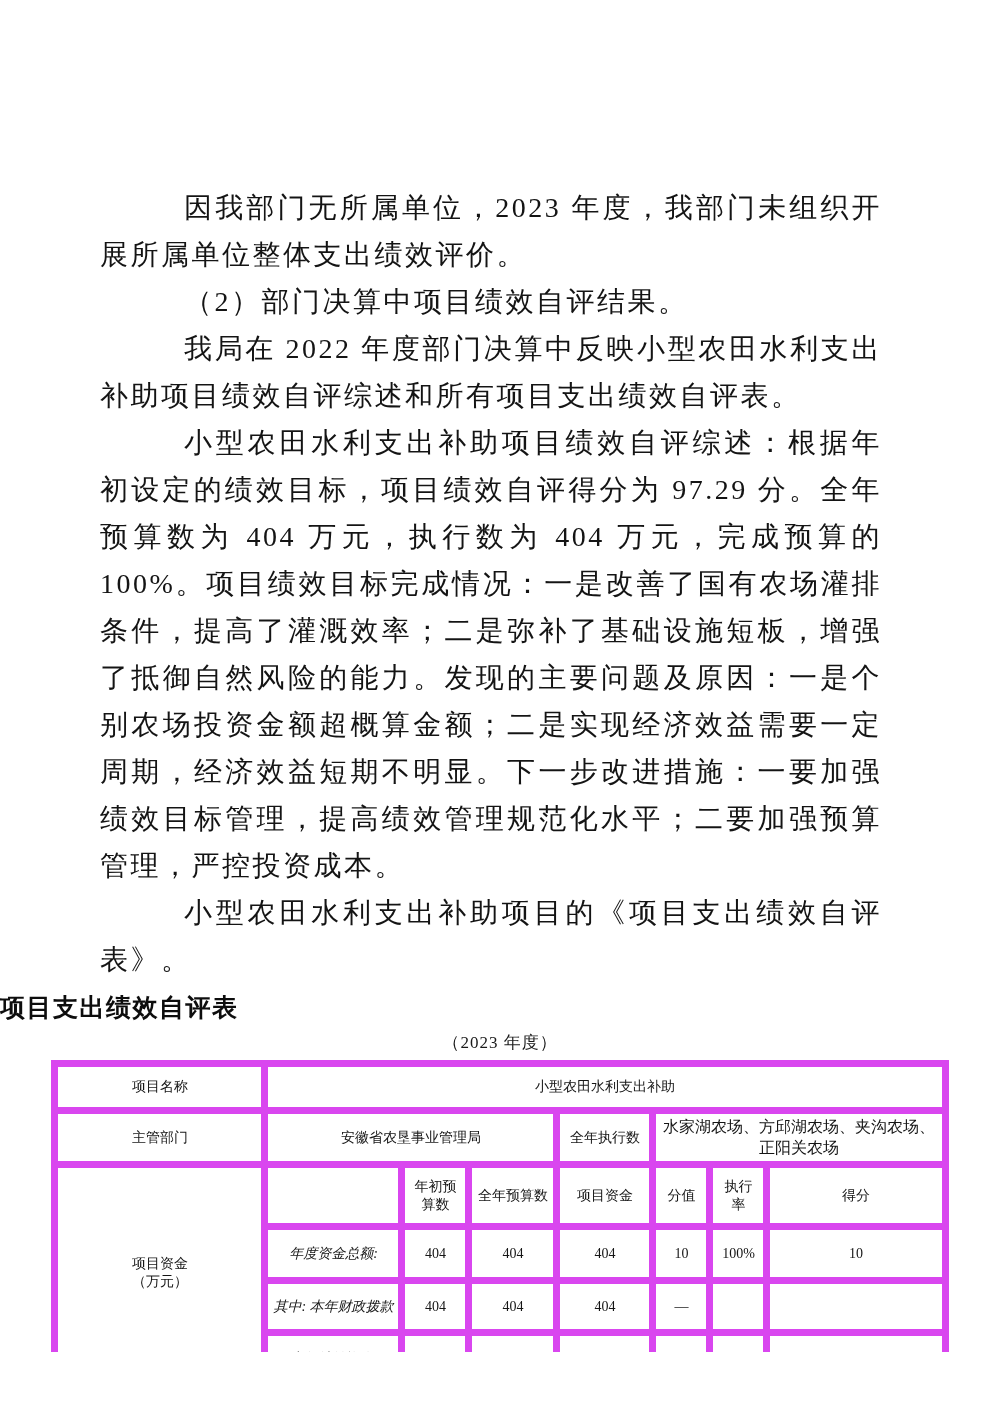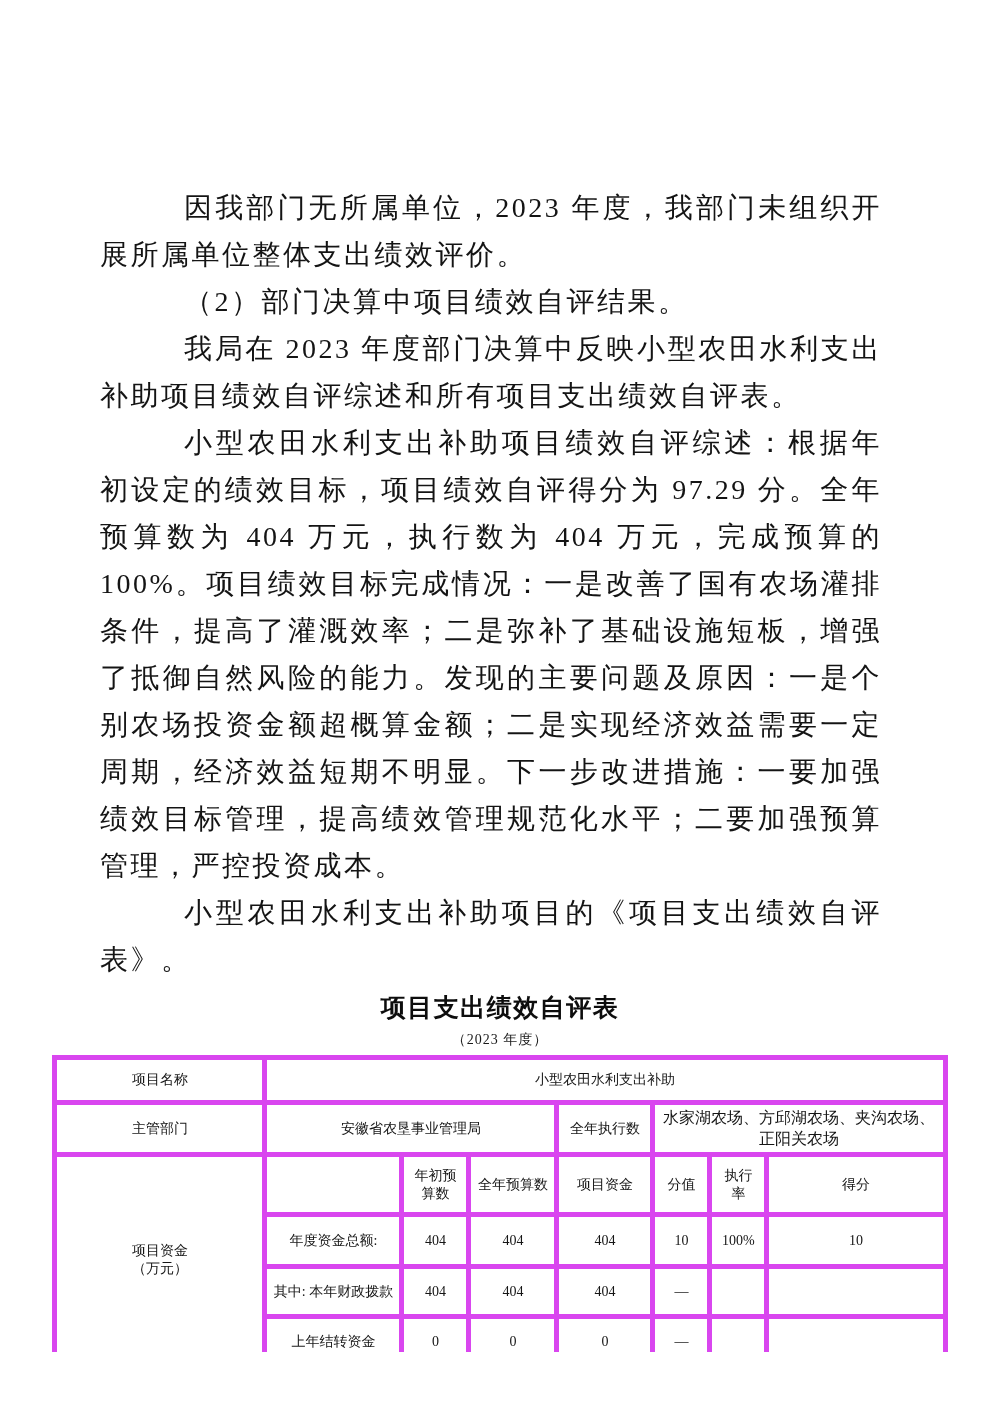--- a/index.html
+++ b/index.html
@@ -24,78 +24,78 @@
     text-align: justify;
     text-justify: inter-character;
     text-indent: 3em;
     color: #141414;
   }
   .text-block p.bold {
     font-weight: normal;
   }
   .table-title {
     margin-top: 8px;
-    text-align: center;
+    text-align: left;
     font-family: "Liberation Sans", "DejaVu Sans", sans-serif;
     font-weight: 700;
     font-size: 25px;
     letter-spacing: 1.5px;
     color: #0d0d0d;
   }
   .table-subtitle {
     margin-top: 7px;
     text-align: center;
-    font-size: 14px;
+    font-size: 17px;
     letter-spacing: 1px;
     color: #1a1a1a;
   }
   table.selfeval {
     width: 890px;
     margin: 6px auto 0 auto;
     border-collapse: collapse;
     table-layout: fixed;
     font-size: 14px;
     color: #151515;
   }
   table.selfeval td {
-    border: 5px solid #d946ef;
+    border: 7px solid #d946ef;
     text-align: center;
     vertical-align: middle;
     padding: 2px 4px;
     overflow: hidden;
   }
   tr.r1 td { height: 36px; }
   tr.r2 td { height: 43px; }
   tr.r3 td { height: 51px; }
   tr.r4 td { height: 43px; }
   tr.r5 td { height: 41px; }
   tr.r6 td { height: 41px; }
   tr.thick td { border-bottom-width: 2px; }
   tr.last td { border-bottom-width: 2px; }
   td.pre { white-space: pre-line; }
-  td.left { text-align: left; padding-left: 7px; }
+  td.left { text-align: left; padding-left: 7px; font-style: italic; }
   td.right { text-align: right; padding-right: 6px; }
   td.small { font-size: 16px; letter-spacing: 0; }
   .page-number {
     margin: 27px 56px 0 0;
     text-align: center;
     font-size: 24px;
     letter-spacing: 1px;
     color: #8b5cf6;
   }
 </style>
 </head>
 <body>
 
 <div class="page">
 
   <div class="text-block">
     <p>因我部门无所属单位，2023 年度，我部门未组织开展所属单位整体支出绩效评价。</p>
     <p class="bold">（2）部门决算中项目绩效自评结果。</p>
-    <p>我局在 2023 年度部门决算中反映小型农田水利支出补助项目绩效自评综述和所有项目支出绩效自评表。</p>
+    <p>我局在 2022 年度部门决算中反映小型农田水利支出补助项目绩效自评综述和所有项目支出绩效自评表。</p>
     <p>小型农田水利支出补助项目绩效自评综述：根据年初设定的绩效目标，项目绩效自评得分为 97.29 分。全年预算数为 404 万元，执行数为 404 万元，完成预算的 100%。项目绩效目标完成情况：一是改善了国有农场灌排条件，提高了灌溉效率；二是弥补了基础设施短板，增强了抵御自然风险的能力。发现的主要问题及原因：一是个别农场投资金额超概算金额；二是实现经济效益需要一定周期，经济效益短期不明显。下一步改进措施：一要加强绩效目标管理，提高绩效管理规范化水平；二要加强预算管理，严控投资成本。</p>
     <p>小型农田水利支出补助项目的《项目支出绩效自评表》。</p>
   </div>
 
   <div class="table-title">项目支出绩效自评表</div>
   <div class="table-subtitle">（2023 年度）</div>
 
   <table class="selfeval">
     <colgroup>
       <col style="width:210px">

